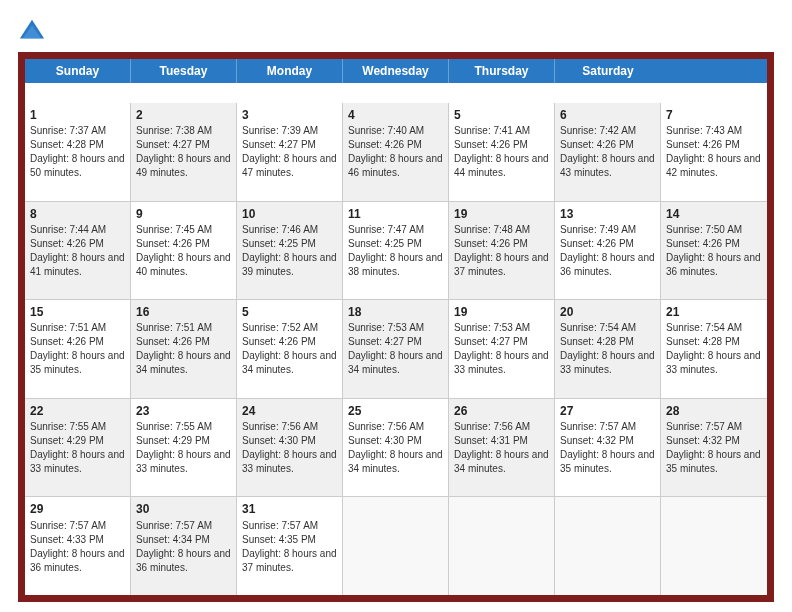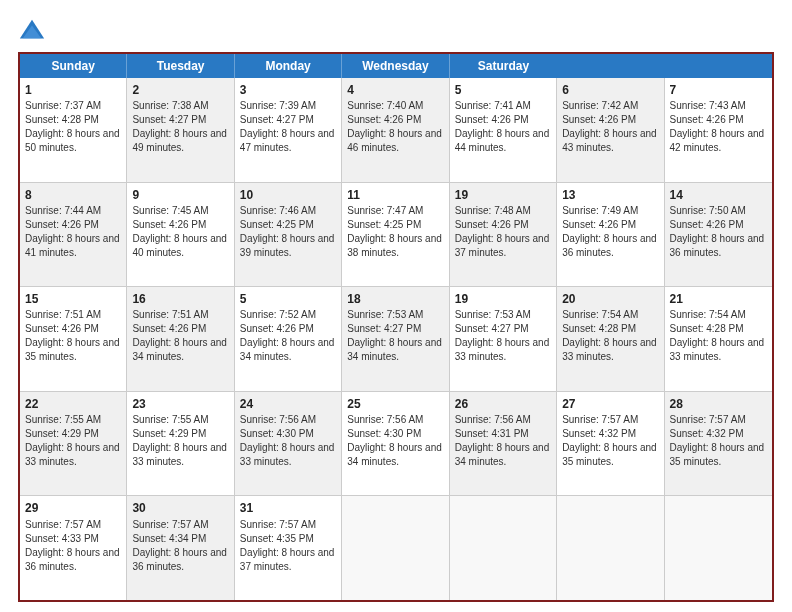--- a/index.html
+++ b/index.html
@@ -58,21 +58,22 @@
     }
     .subtitle {
       font-size: 13px;
       color: #555;
       margin-top: 2px;
     }
     .calendar {
       flex: 1;
       display: flex;
       flex-direction: column;
-      border: 2px solid #7f1d1d;
+      border: 7px solid #7f1d1d;
+      gap: 20px;
     }
     .cal-header {
       display: grid;
       grid-template-columns: repeat(7, 1fr);
       background: #2979c4;
     }
     .cal-header-cell {
       color: #fff;
       font-size: 12px;
       font-weight: bold;
@@ -138,20 +139,21 @@
       <div class="subtitle"></div>
     </div>
   </div>
 
   <div class="calendar">
     <div class="cal-header" id="cal-header-row">
         <div class="cal-header-cell">Sunday</div>
         <div class="cal-header-cell">Tuesday</div>
         <div class="cal-header-cell">Monday</div>
         <div class="cal-header-cell">Wednesday</div>
+        <div class="cal-header-cell">Thursday</div>
         <div class="cal-header-cell">Saturday</div>
       </div>
     <div class="cal-body" id="cal-body">
         <div class="cal-row">
           <div class="cal-cell"><span class="day-num">1</span><span class="cell-text">Sunrise: 7:37 AM<br>Sunset: 4:28 PM<br>Daylight: 8 hours and 50 minutes.</span></div>
           <div class="cal-cell shaded"><span class="day-num">2</span><span class="cell-text">Sunrise: 7:38 AM<br>Sunset: 4:27 PM<br>Daylight: 8 hours and 49 minutes.</span></div>
           <div class="cal-cell"><span class="day-num">3</span><span class="cell-text">Sunrise: 7:39 AM<br>Sunset: 4:27 PM<br>Daylight: 8 hours and 47 minutes.</span></div>
           <div class="cal-cell shaded"><span class="day-num">4</span><span class="cell-text">Sunrise: 7:40 AM<br>Sunset: 4:26 PM<br>Daylight: 8 hours and 46 minutes.</span></div>
           <div class="cal-cell"><span class="day-num">5</span><span class="cell-text">Sunrise: 7:41 AM<br>Sunset: 4:26 PM<br>Daylight: 8 hours and 44 minutes.</span></div>
           <div class="cal-cell shaded"><span class="day-num">6</span><span class="cell-text">Sunrise: 7:42 AM<br>Sunset: 4:26 PM<br>Daylight: 8 hours and 43 minutes.</span></div>

